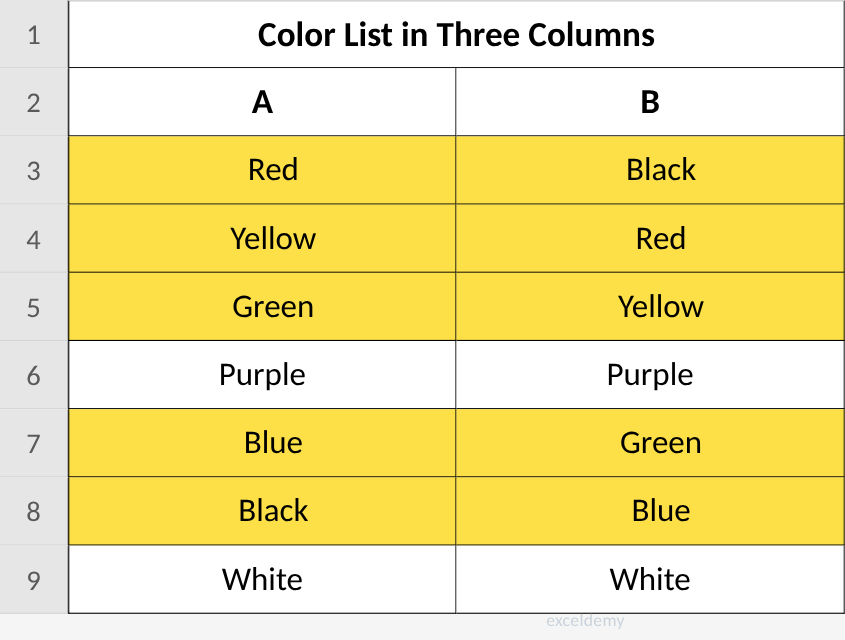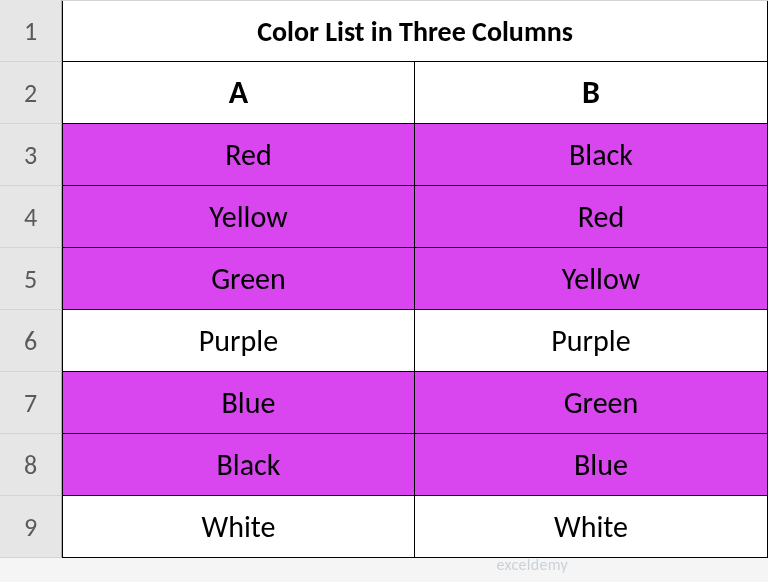--- a/index.html
+++ b/index.html
@@ -36,29 +36,29 @@
     font-size: 30px;
     color: #000;
     background: #fff;
   }
   .cell.first-col {
     border-left: 1px solid #000;
   }
   .title {
     grid-column: 2 / span 2;
     font-weight: bold;
-    font-size: 28px;
+    font-size: 32px;
     border-left: 1px solid #000;
     border-top: 1px solid #000;
   }
   .header {
     font-weight: bold;
     font-size: 32px;
   }
-  .hl { background: #d946ef; padding-left: 20px; }
+  .hl { background: #fde047; padding-left: 20px; }
   .watermark {
     position: absolute;
     bottom: 8px;
     right: 200px;
     font-size: 16px;
     color: #b8c4d0;
     opacity: .7;
     letter-spacing: .3px;
     margin-top: 40px;
   }

